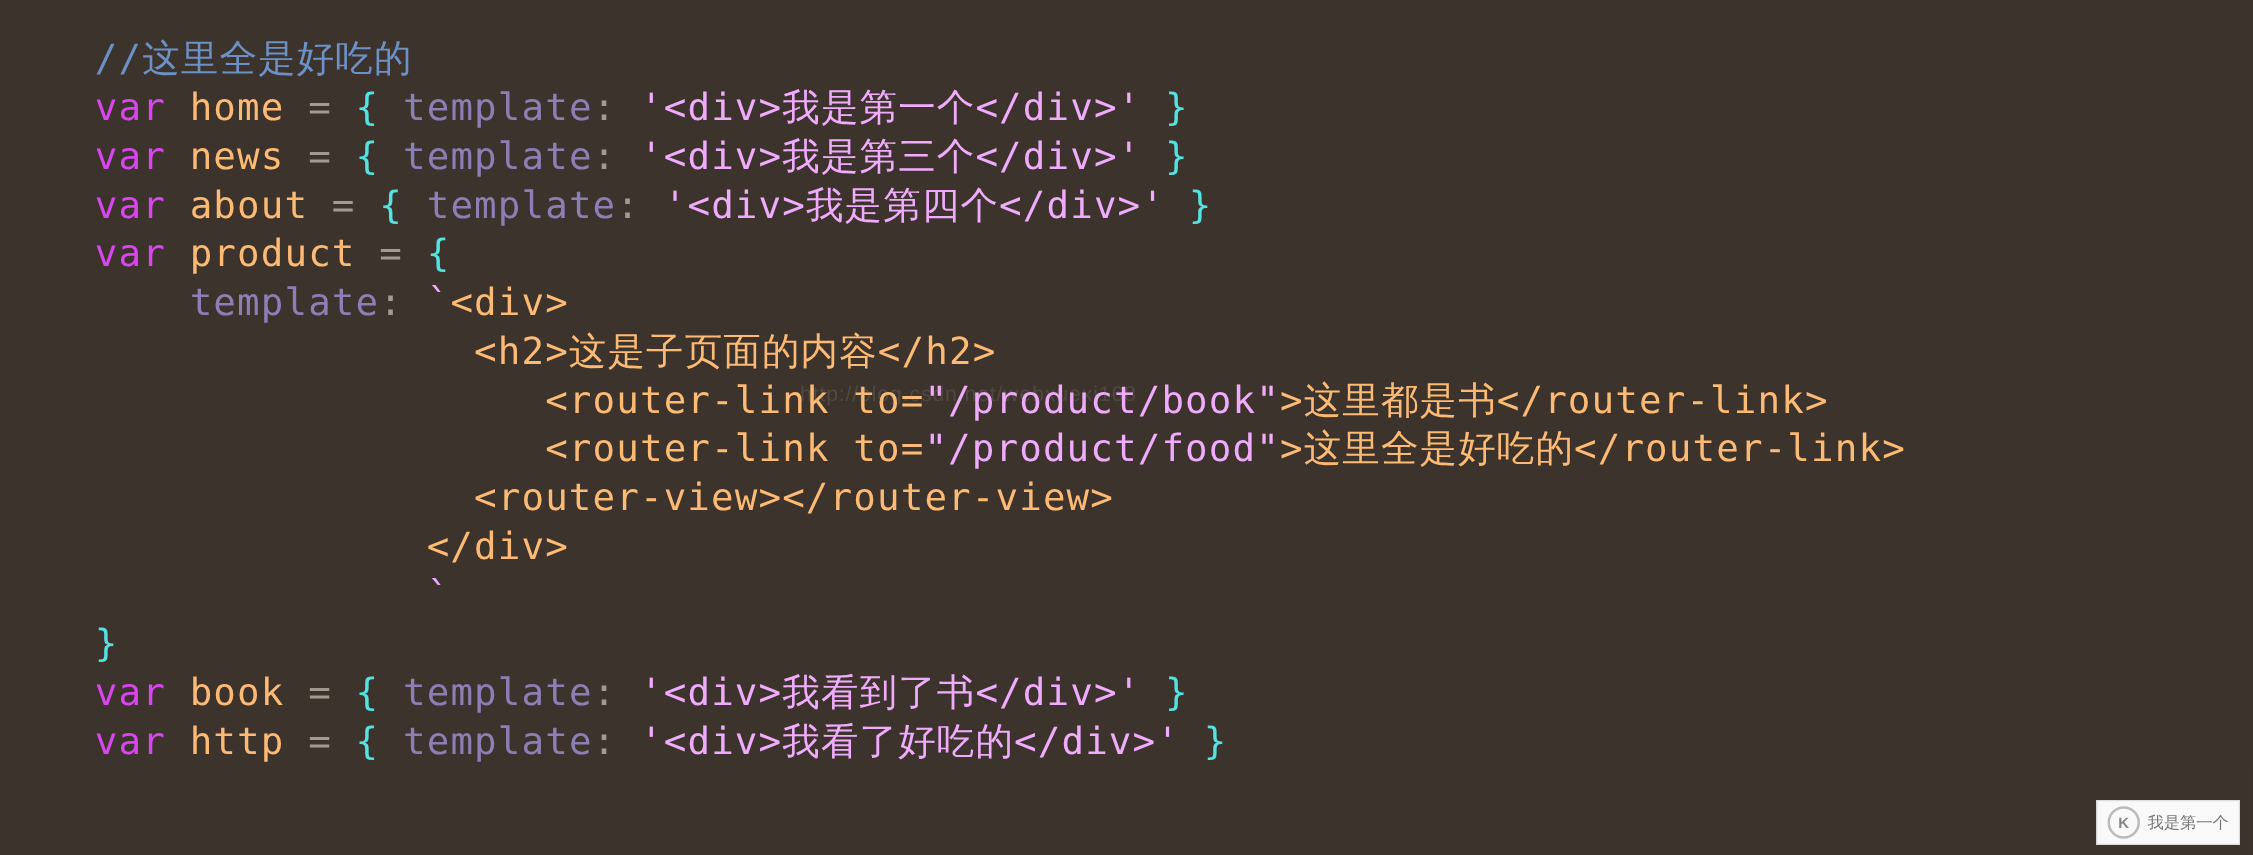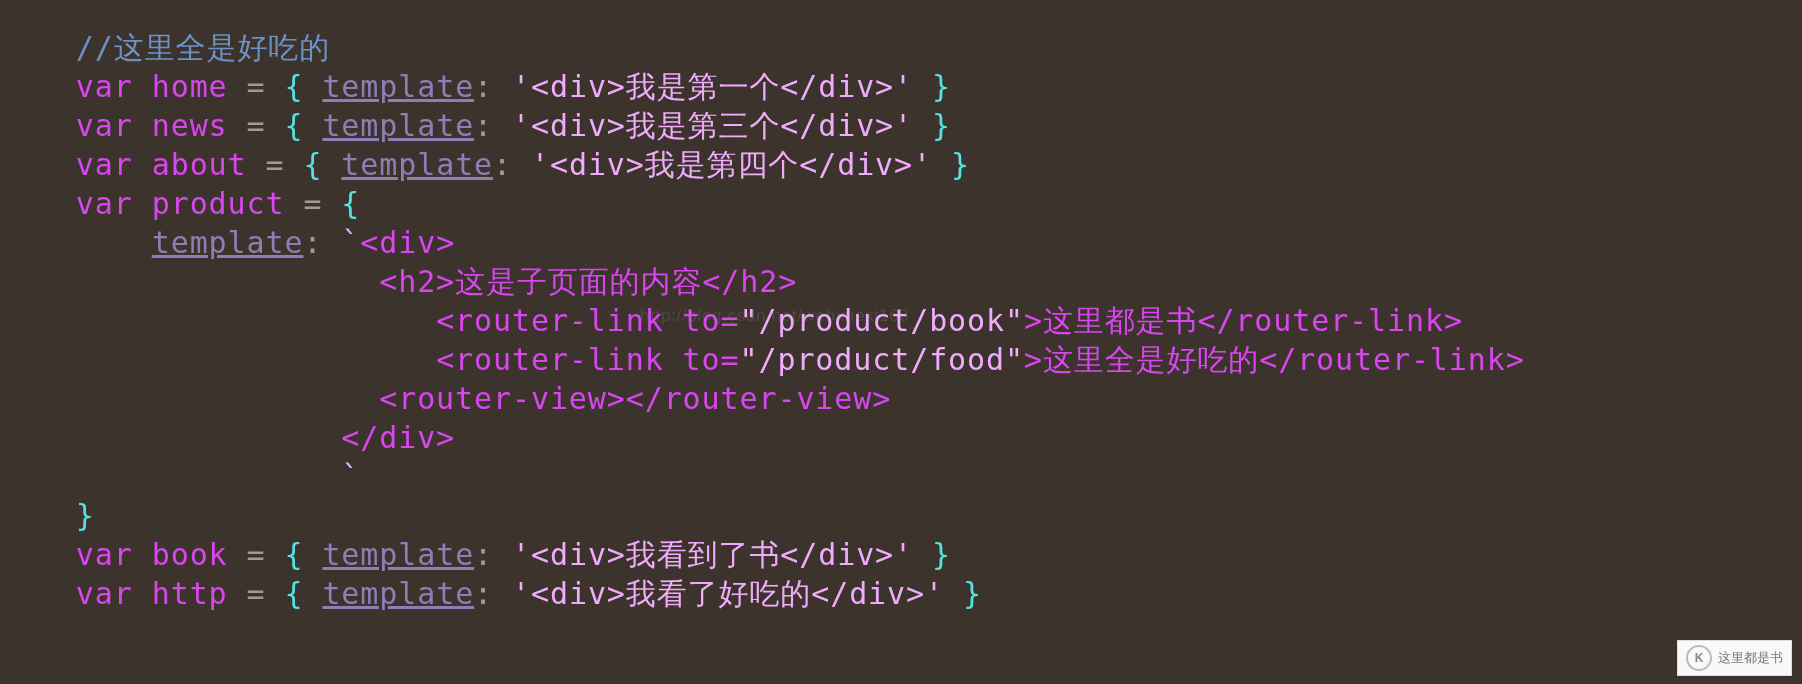--- a/index.html
+++ b/index.html
@@ -14,23 +14,23 @@
   pre.code {
     margin: 0;
     padding: 28px 0 0 0;
     font-size: 30px;
     line-height: 1.3;
     letter-spacing: 0.03em;
     white-space: pre;
   }
   .c-comment  { color: #6b91c7; }   
   .c-keyword  { color: #d946ef; }   
-  .c-ident    { color: #d946ef; }   
+  .c-ident    { color: #fdba74; }   
   .c-brace    { color: #55e2e2; }   
-  .c-key      { color: #8d7fb5; text-decoration: underline; }   
+  .c-key      { color: #8d7fb5; }   
   .c-string   { color: #f0abfc; }   
   .c-punct    { color: #a39a90; }
 
   .watermark {
     position: absolute;
     bottom: 8px;
     right: 10px;
     display: flex;
     align-items: center;
     gap: 6px;
@@ -79,14 +79,14 @@
                   <span class="c-ident">&lt;/div&gt;</span>
                   <span class="c-string">`</span>
     <span class="c-brace">}</span>
     <span class="c-keyword">var</span> <span class="c-ident">book</span><span class="c-punct"> = </span><span class="c-brace">{ </span><span class="c-key">template</span><span class="c-punct">: </span><span class="c-string">'&lt;div&gt;我看到了书&lt;/div&gt;'</span><span class="c-brace"> }</span>
     <span class="c-keyword">var</span> <span class="c-ident">http</span><span class="c-punct"> = </span><span class="c-brace">{ </span><span class="c-key">template</span><span class="c-punct">: </span><span class="c-string">'&lt;div&gt;我看了好吃的&lt;/div&gt;'</span><span class="c-brace"> }</span></pre>
 
 <div class="wm-faint">http://blog.csdn.net/webxuexi168</div>
 
 <div class="watermark">
   <span class="circle">K</span>
-  <span>这里都是书</span>
+  <span>我是第一个</span>
 </div>
 
 </body></html>

